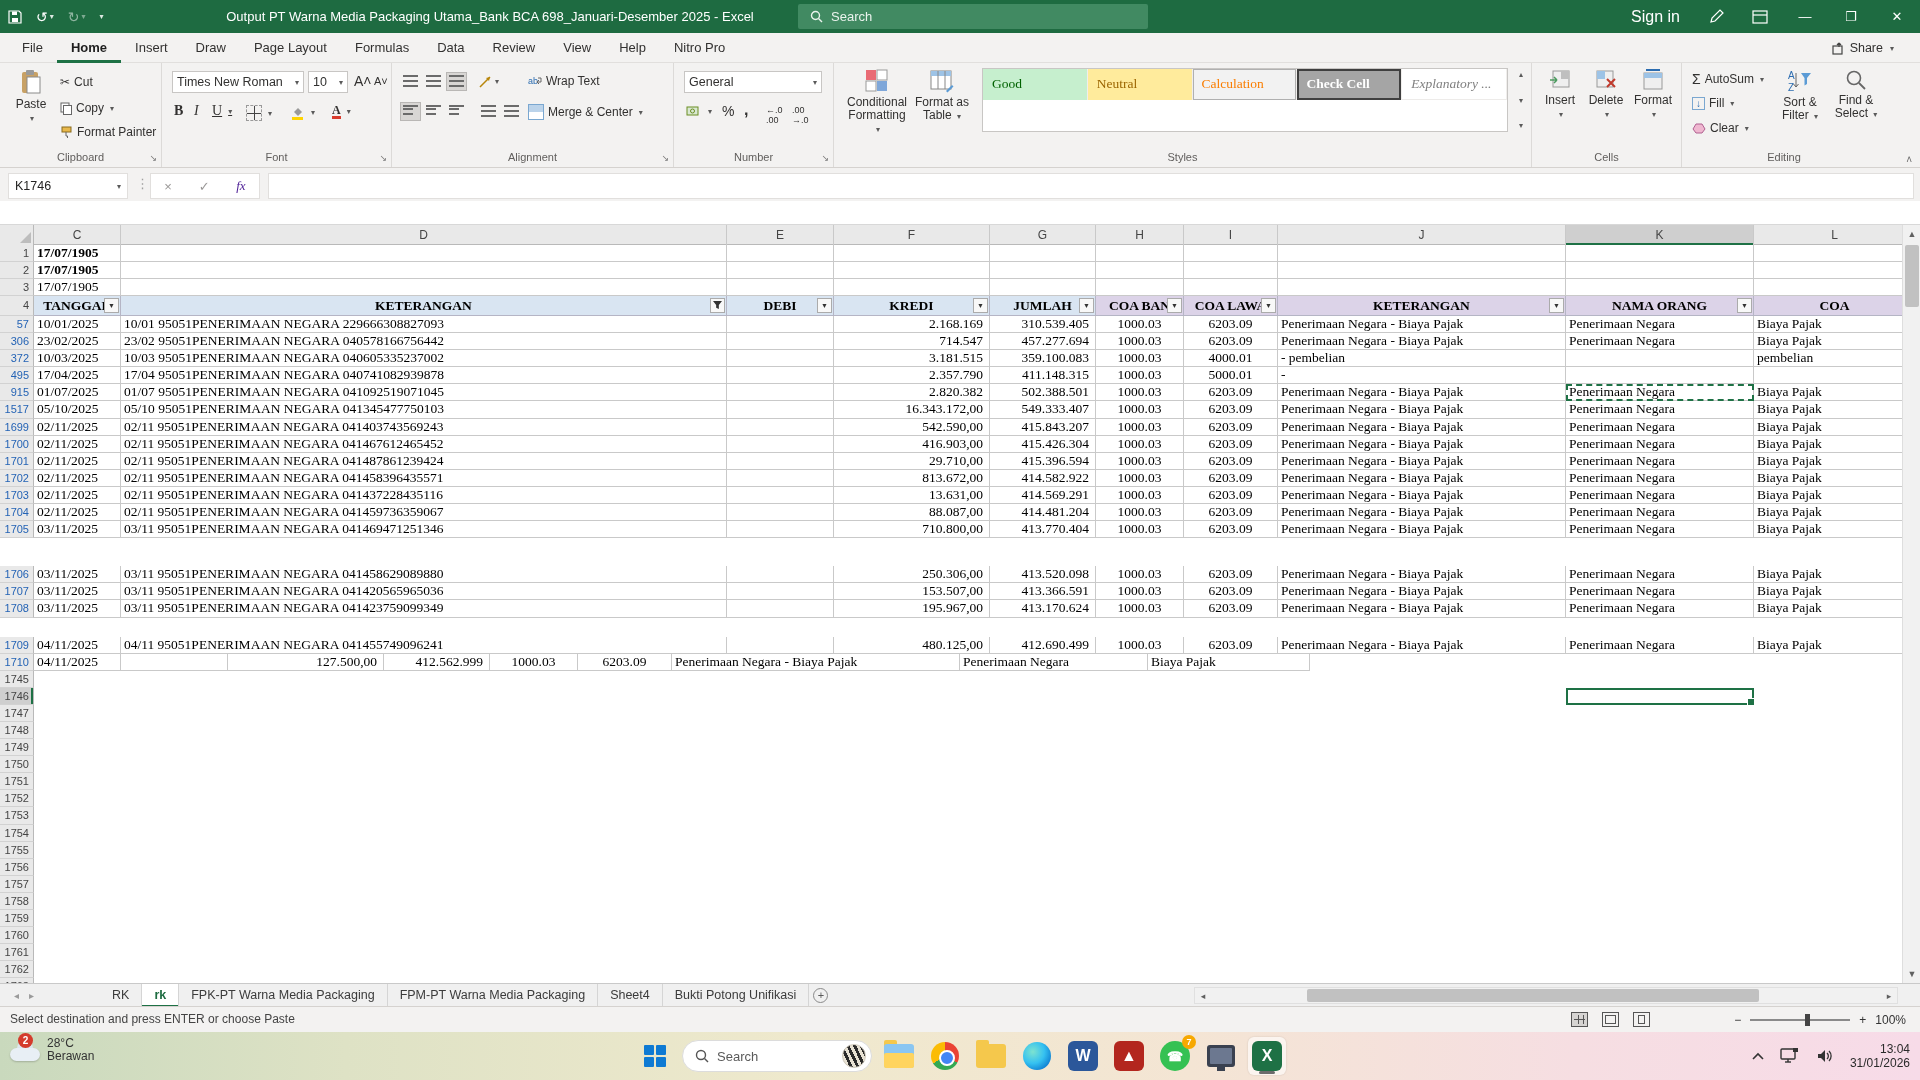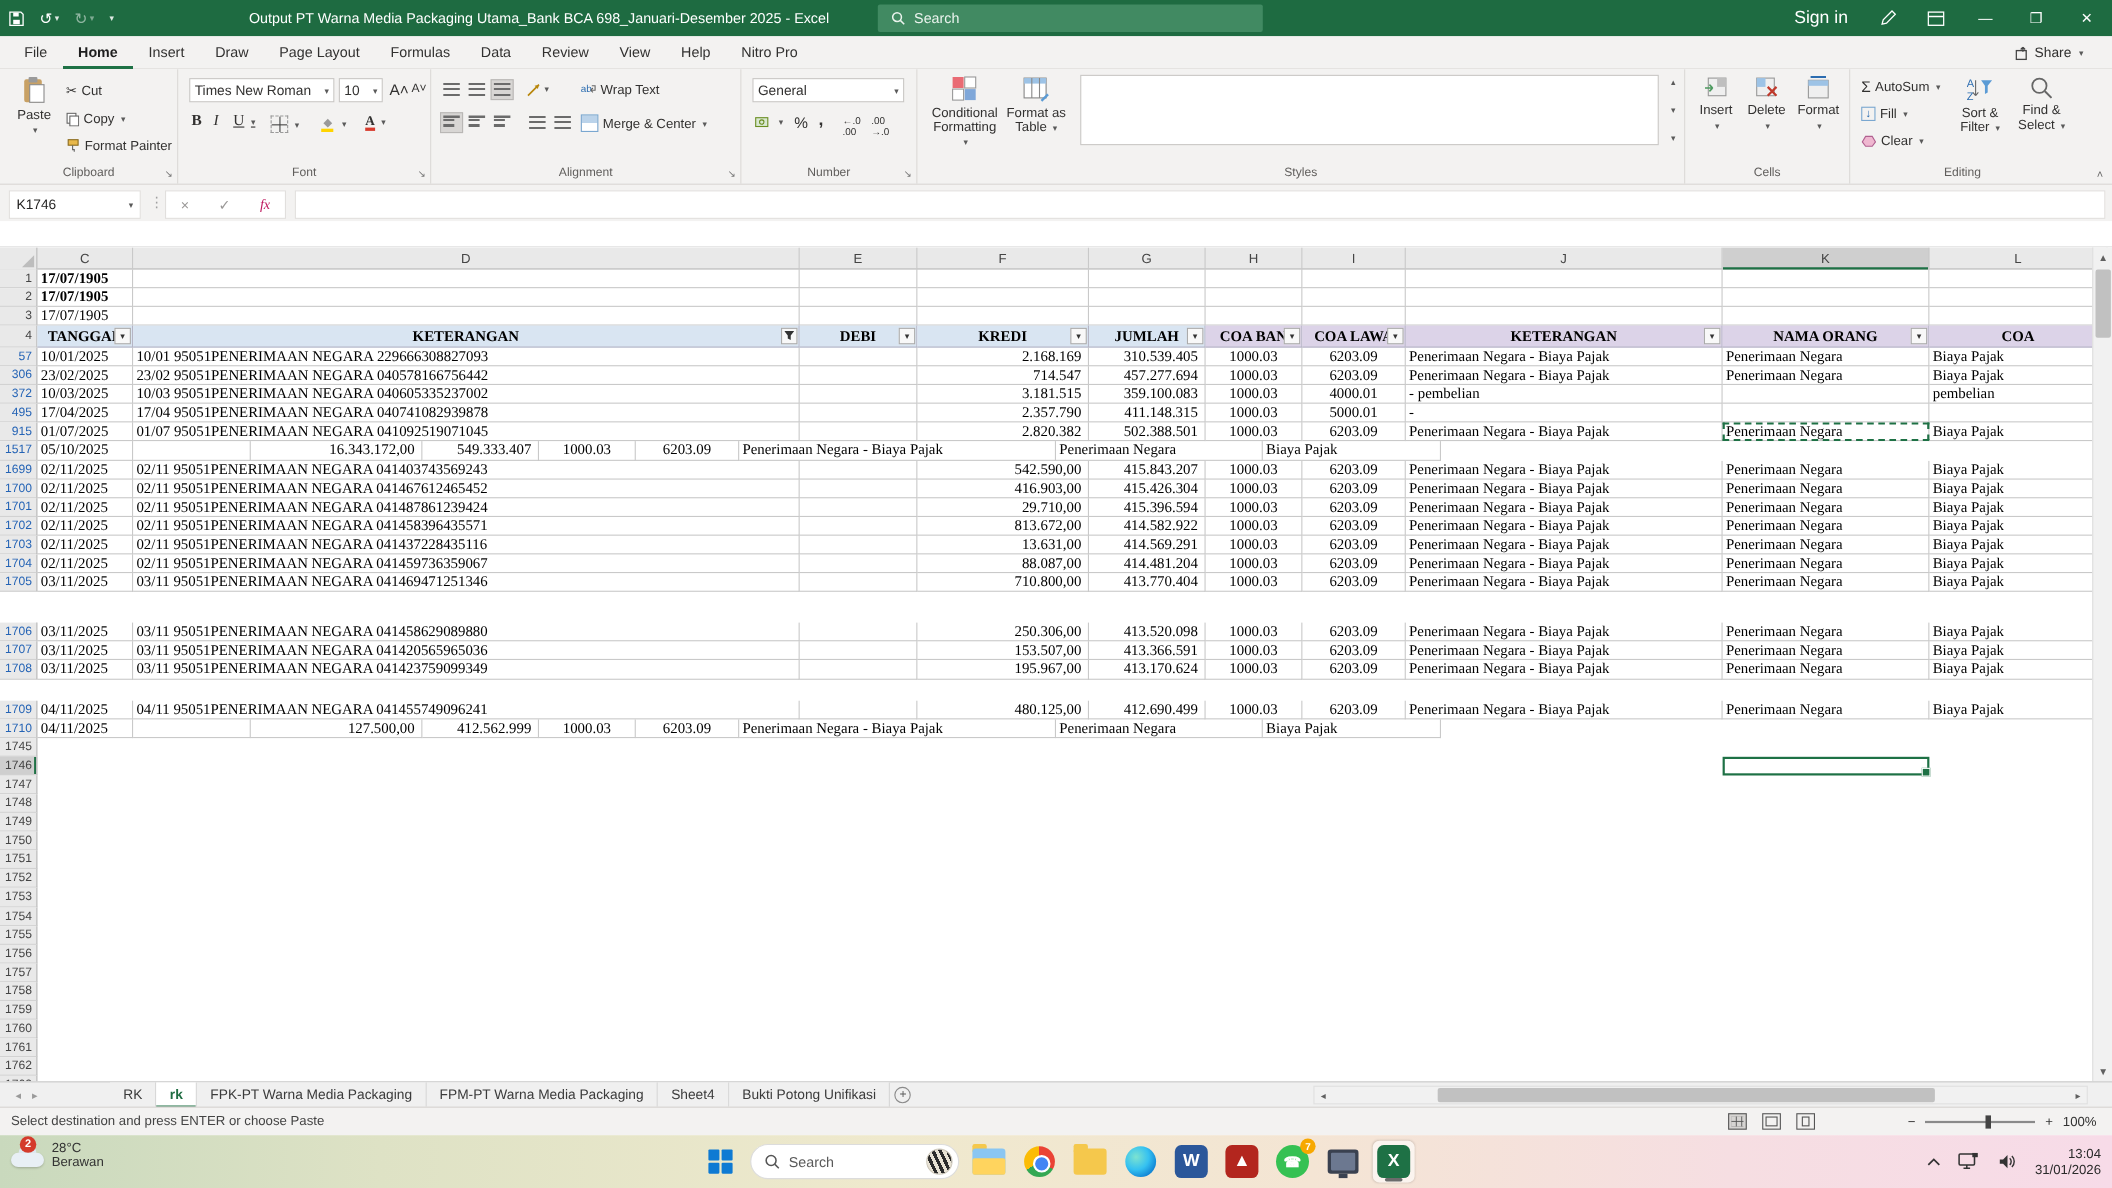--- a/index.html
+++ b/index.html
@@ -67,21 +67,21 @@
   .gal-expl{font-style:italic;color:#7F7F7F;}
   .galarr{position:absolute;right:2px;top:5px;width:16px;height:64px;display:flex;flex-direction:column;justify-content:space-between;
     align-items:center;font-size:8px;color:#5A5A5A;padding:2px 0;}
 
   
   #fbar{position:absolute;top:168px;left:0;width:1920px;height:57px;background:#F3F2F1;}
   #namebox{position:absolute;left:8px;top:5px;width:120px;height:26px;background:#fff;border:1px solid #E1DFDD;
     display:flex;align-items:center;justify-content:space-between;padding:0 6px;font-size:12.5px;color:#252423;}
   #fbtns{position:absolute;left:150px;top:5px;width:110px;height:26px;background:#fff;border:1px solid #E1DFDD;
     display:flex;align-items:center;justify-content:space-around;color:#9A9897;font-size:13px;}
-  #fbtns .fx{font-family:"Liberation Serif",serif;font-style:italic;color:#be185d;}
+  #fbtns .fx{font-family:"Liberation Serif",serif;font-style:italic;color:#4c1d95;}
   #finput{position:absolute;left:268px;top:5px;right:6px;height:26px;background:#fff;border:1px solid #E1DFDD;}
   #fgap{position:absolute;left:0;top:33px;width:1920px;height:24px;background:#FFFFFF;border-bottom:1px solid #D8D8D8;}
   .vdots{position:absolute;left:136px;top:8px;color:#A0A0A0;font-size:13px;}
 
   
   #grid{position:absolute;top:225px;left:0;width:1920px;height:758px;background:#fff;overflow:hidden;}
   #colheads{position:absolute;top:0;left:0;height:20px;display:flex;background:#E9E9E9;border-bottom:1px solid #B9B9B9;width:1916px;}
   .cl{height:20px;border-right:1px solid #C9C9C9;text-align:center;font-size:12px;color:#454545;line-height:20px;}
   .cl.selc{background:#CFCFCF;box-shadow:inset 0 -2px 0 #1E7145;}
   .corner{width:34px;height:20px;border-right:1px solid #B9B9B9;position:relative;background:#E9E9E9;}
@@ -406,20 +406,27 @@
       <svg width="24" height="24" viewBox="0 0 24 24" style="margin:0 auto;">
           <rect x="1" y="2" width="20" height="18" fill="#fff" stroke="#888"></rect>
           <rect x="1" y="2" width="20" height="5" fill="#9DC3E6"></rect>
           <line x1="8" y1="2" x2="8" y2="20" stroke="#888"></line>
           <line x1="15" y1="2" x2="15" y2="20" stroke="#888"></line>
           <path d="M16 22l6-6 1.5 1.5-6 6z" fill="#5B9BD5"></path>
         </svg>
       <div class="blabel"><span>Format as</span><br><span>Table</span> <span class="dd">▾</span></div>
     </div>
     <div id="stylegal">
+      <div class="galrow" id="galrow2">
+          <div class="galcell gal-good">Good</div>
+          <div class="galcell gal-neutral">Neutral</div>
+          <div class="galcell gal-calc">Calculation</div>
+          <div class="galcell gal-check">Check Cell</div>
+          <div class="galcell gal-expl">Explanatory ...</div>
+        </div>
     </div>
     <div class="galarr">
         <span>▴</span>
         <span>▾</span>
         <span>▾</span>
       </div>
     <div class="glabel">Styles</div>
   </div>
 
   <div class="rgroup" style="left:1532px;width:150px;">
@@ -638,20 +645,21 @@
         <div class="gc b ar" style="width: 106px;">502.388.501</div>
         <div class="gc b ac" style="width: 88px;">1000.03</div>
         <div class="gc b ac" style="width: 94px;">6203.09</div>
         <div class="gc b" style="width: 288px;">Penerimaan Negara - Biaya Pajak</div>
         <div class="gc b ants" style="width: 188px;">Penerimaan Negara</div>
         <div class="gc b" style="width: 162px;">Biaya Pajak</div>
       </div>
       <div class="grow" style="height: 17.1px; line-height: 16.1px;">
         <div class="rn blue">1517</div>
         <div class="gc b" style="width: 87px;">05/10/2025</div>
+        <div class="gc b" style="width: 606px;">05/10 95051PENERIMAAN NEGARA 041345477750103</div>
         <div class="gc b" style="width: 107px;"></div>
         <div class="gc b ar" style="width: 156px;">16.343.172,00</div>
         <div class="gc b ar" style="width: 106px;">549.333.407</div>
         <div class="gc b ac" style="width: 88px;">1000.03</div>
         <div class="gc b ac" style="width: 94px;">6203.09</div>
         <div class="gc b" style="width: 288px;">Penerimaan Negara - Biaya Pajak</div>
         <div class="gc b" style="width: 188px;">Penerimaan Negara</div>
         <div class="gc b" style="width: 162px;">Biaya Pajak</div>
       </div>
       <div class="grow" style="height: 17.1px; line-height: 16.1px;">

